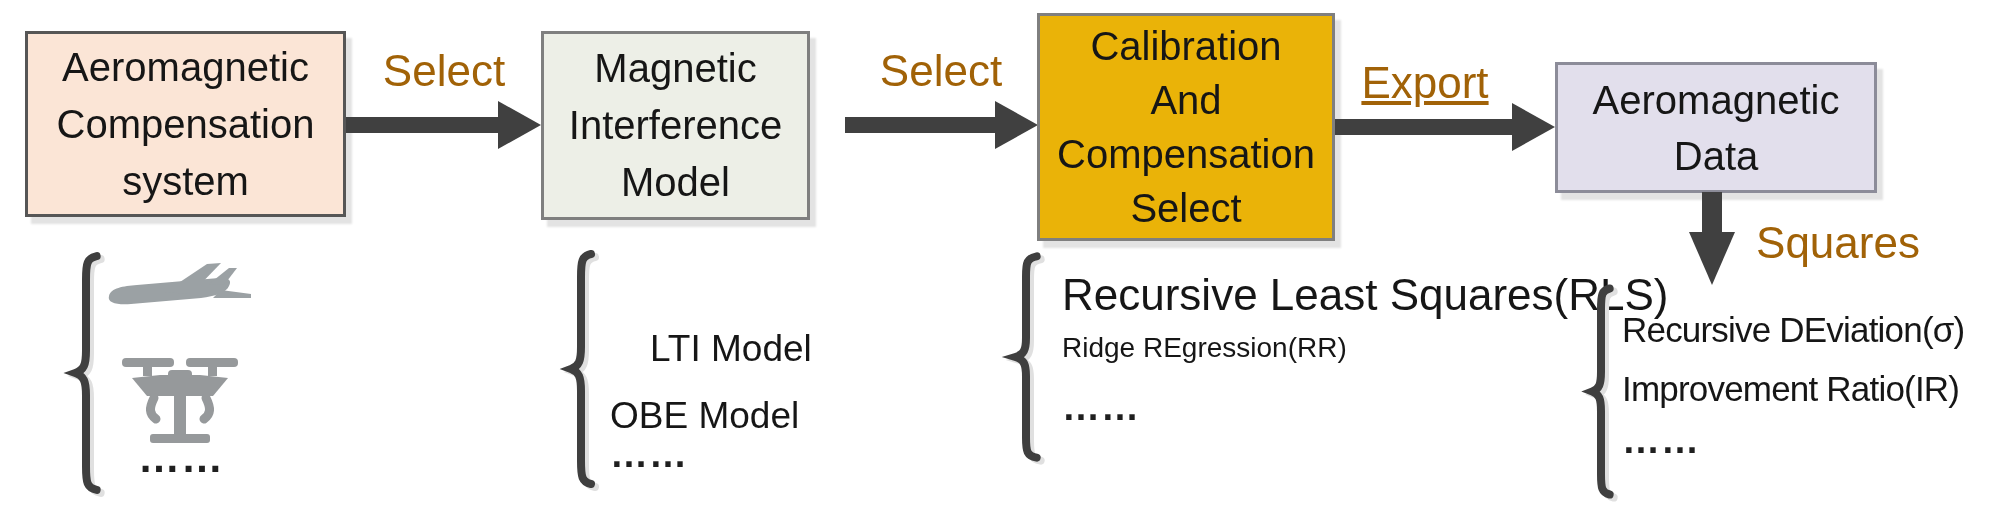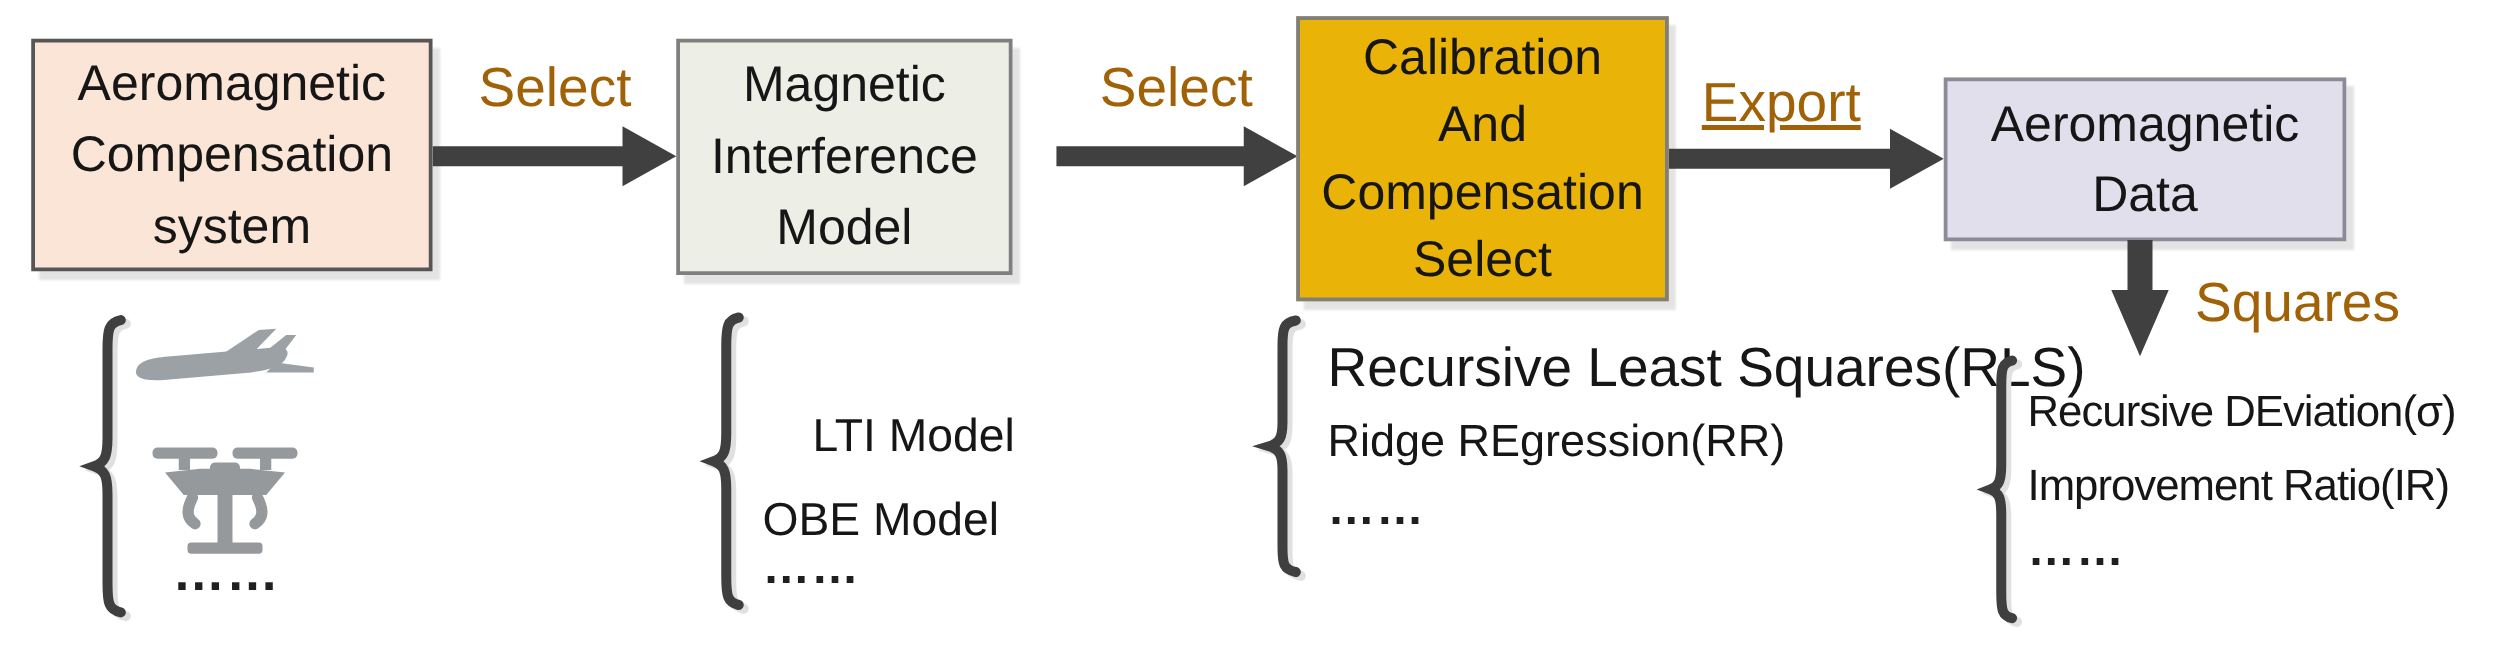--- a/index.html
+++ b/index.html
@@ -46,21 +46,21 @@
   #brace2{left:1010px;top:252px;width:32px;height:210px;}
   #brace3{left:1588px;top:284px;width:26px;height:215px;}
   
   .item{position:absolute;font-size:37px;color:#161616;white-space:nowrap;}
   .dots{position:absolute;font-size:38px;font-weight:600;color:#1f1f1f;white-space:nowrap;letter-spacing:1px;}
   #l2i0{left:610px;top:262px;}
   #l2i1{left:610px;top:328px;margin-left:40px;}
   #l2i2{left:610px;top:395px;}
   #l2dots{left:610px;top:433px;}
   #l3i0{left:1062px;top:270px;font-size:44px;}
-  #l3i1{left:1062px;top:332px;font-size:36px;}
+  #l3i1{left:1062px;top:332px;font-size:28px;}
   #l3dots{left:1062px;top:386px;}
   #l4i0{left:1622px;top:310px;font-size:35px;letter-spacing:-0.8px;}
   #l4i1{left:1622px;top:369px;font-size:35px;letter-spacing:-0.8px;}
   #l4dots{left:1622px;top:419px;}
   #l1dots{left:138px;top:434px;font-size:42px;}
   
   .icon{position:absolute;}
   #plane{left:103px;top:256px;width:152px;height:58px;}
   #drone{left:116px;top:348px;width:128px;height:97px;}
   .plane-fill{fill:#9ba1a4;}

